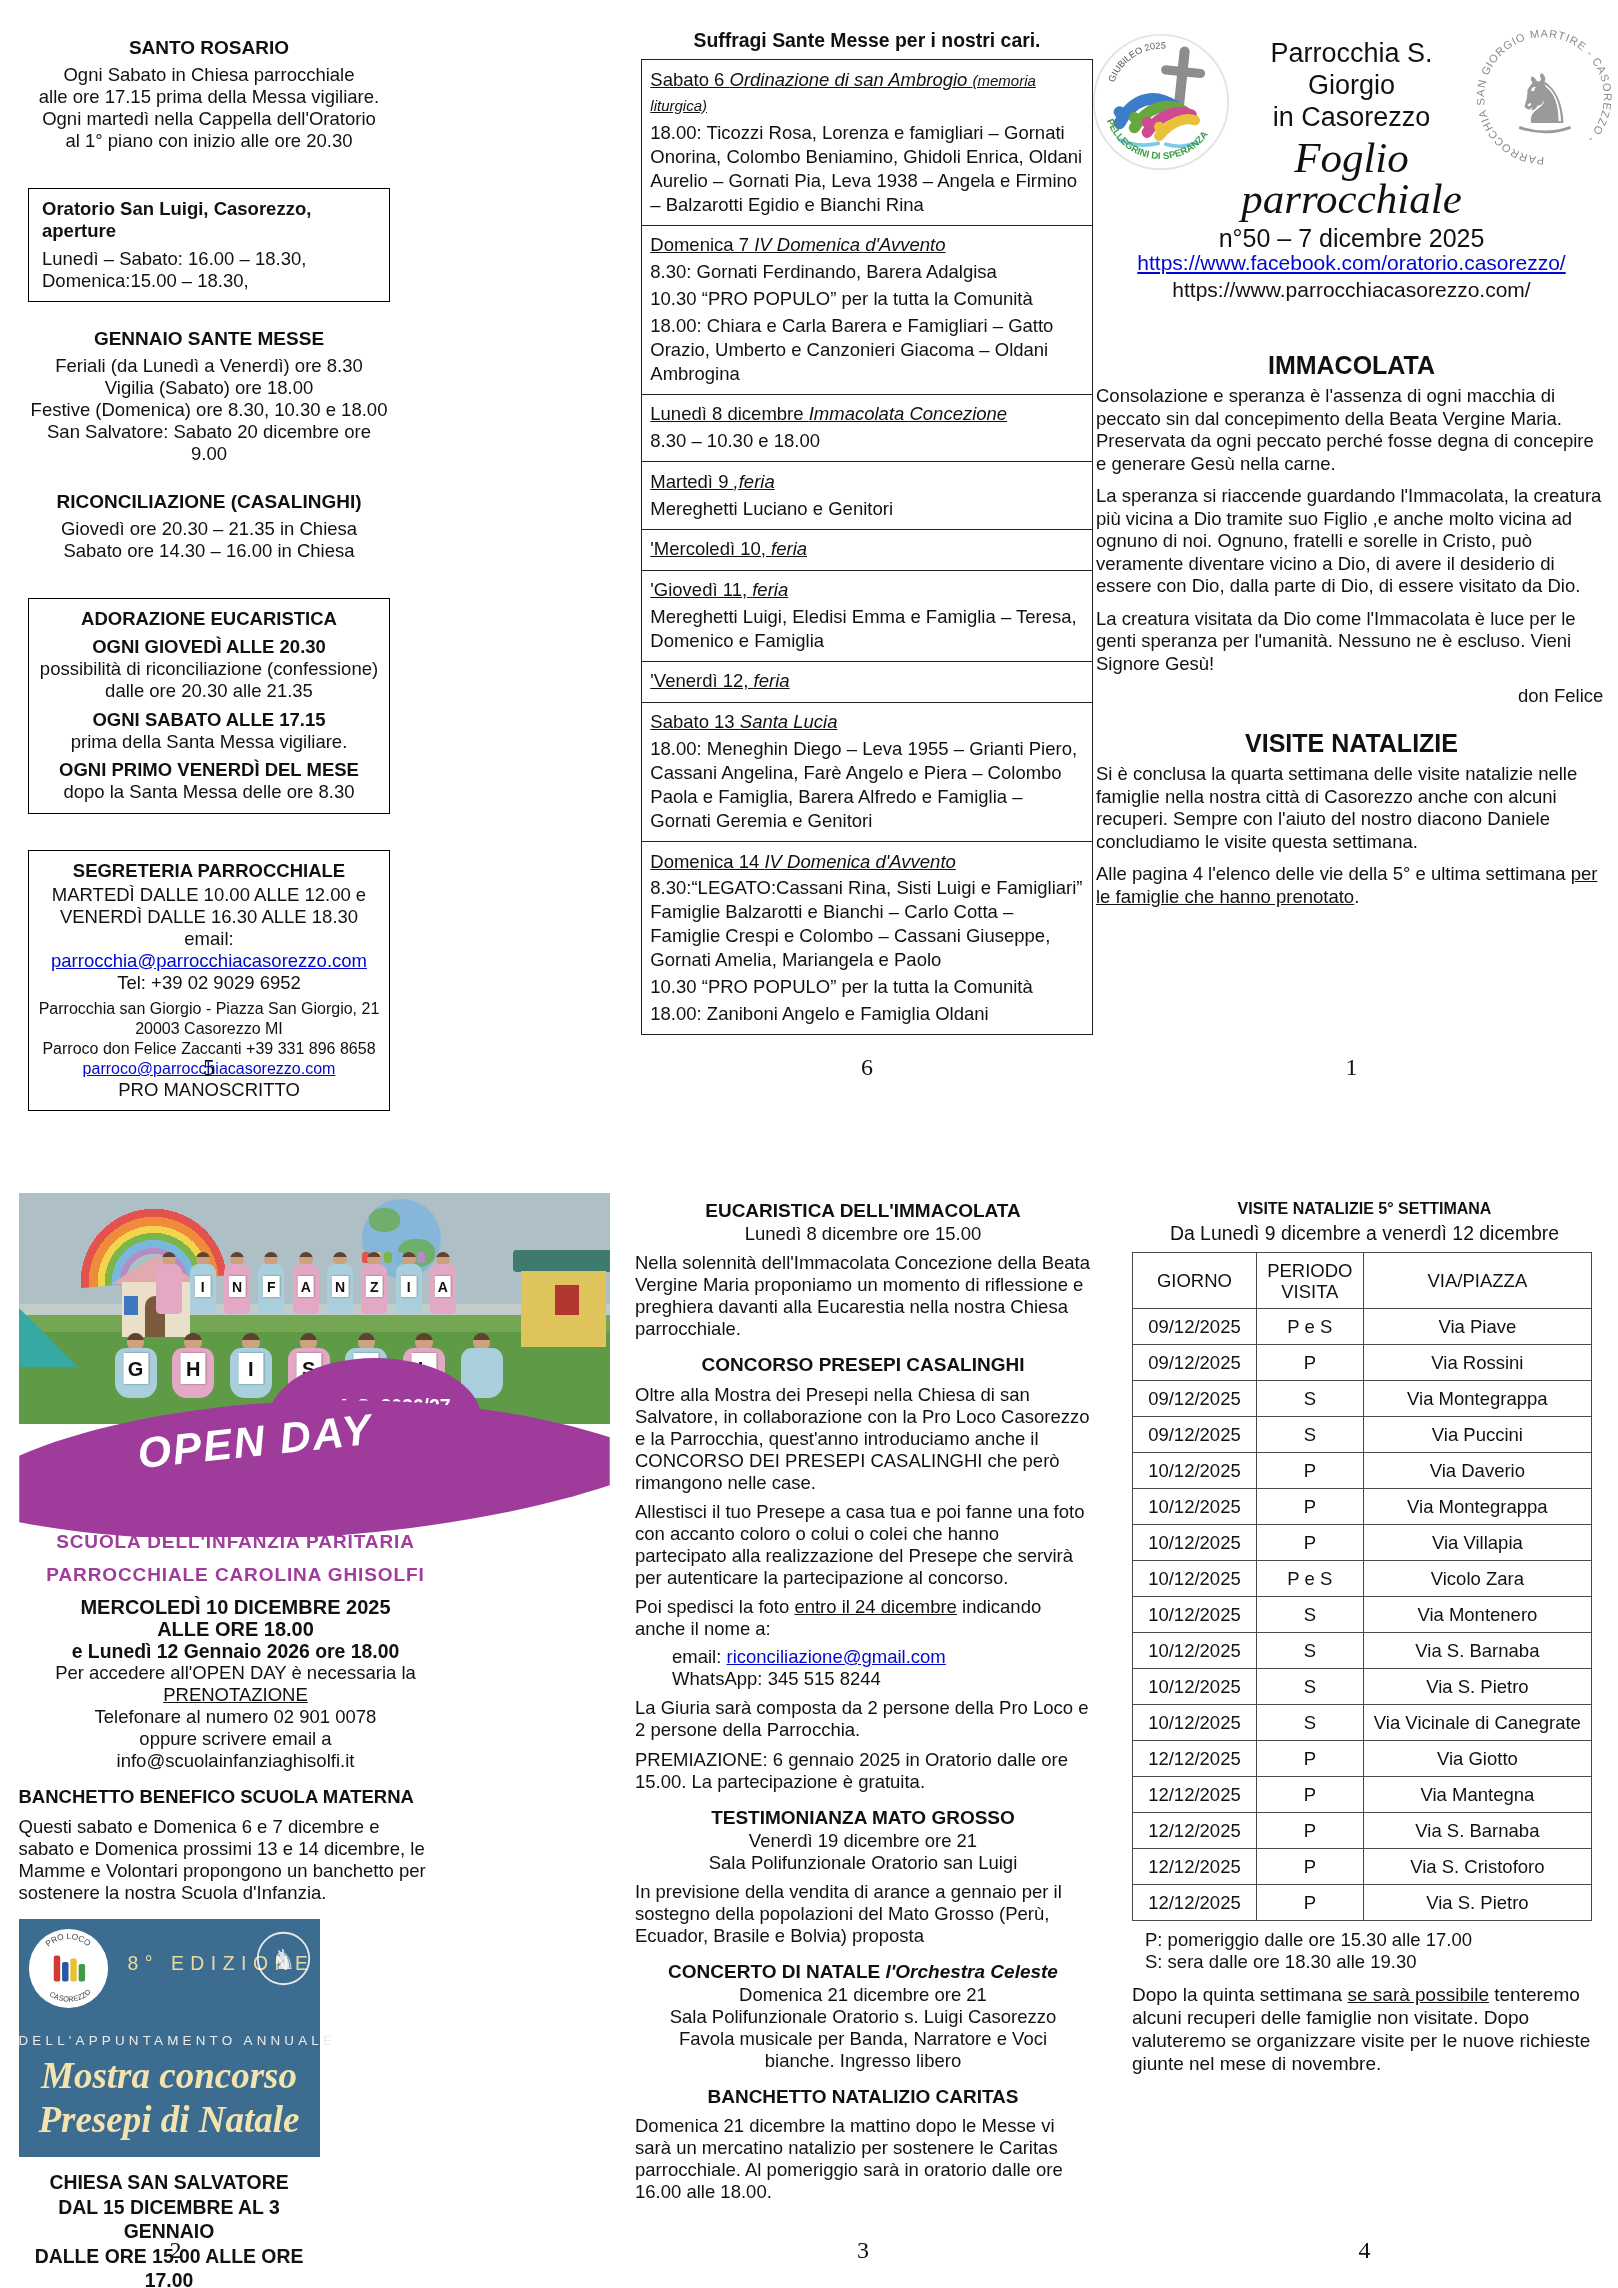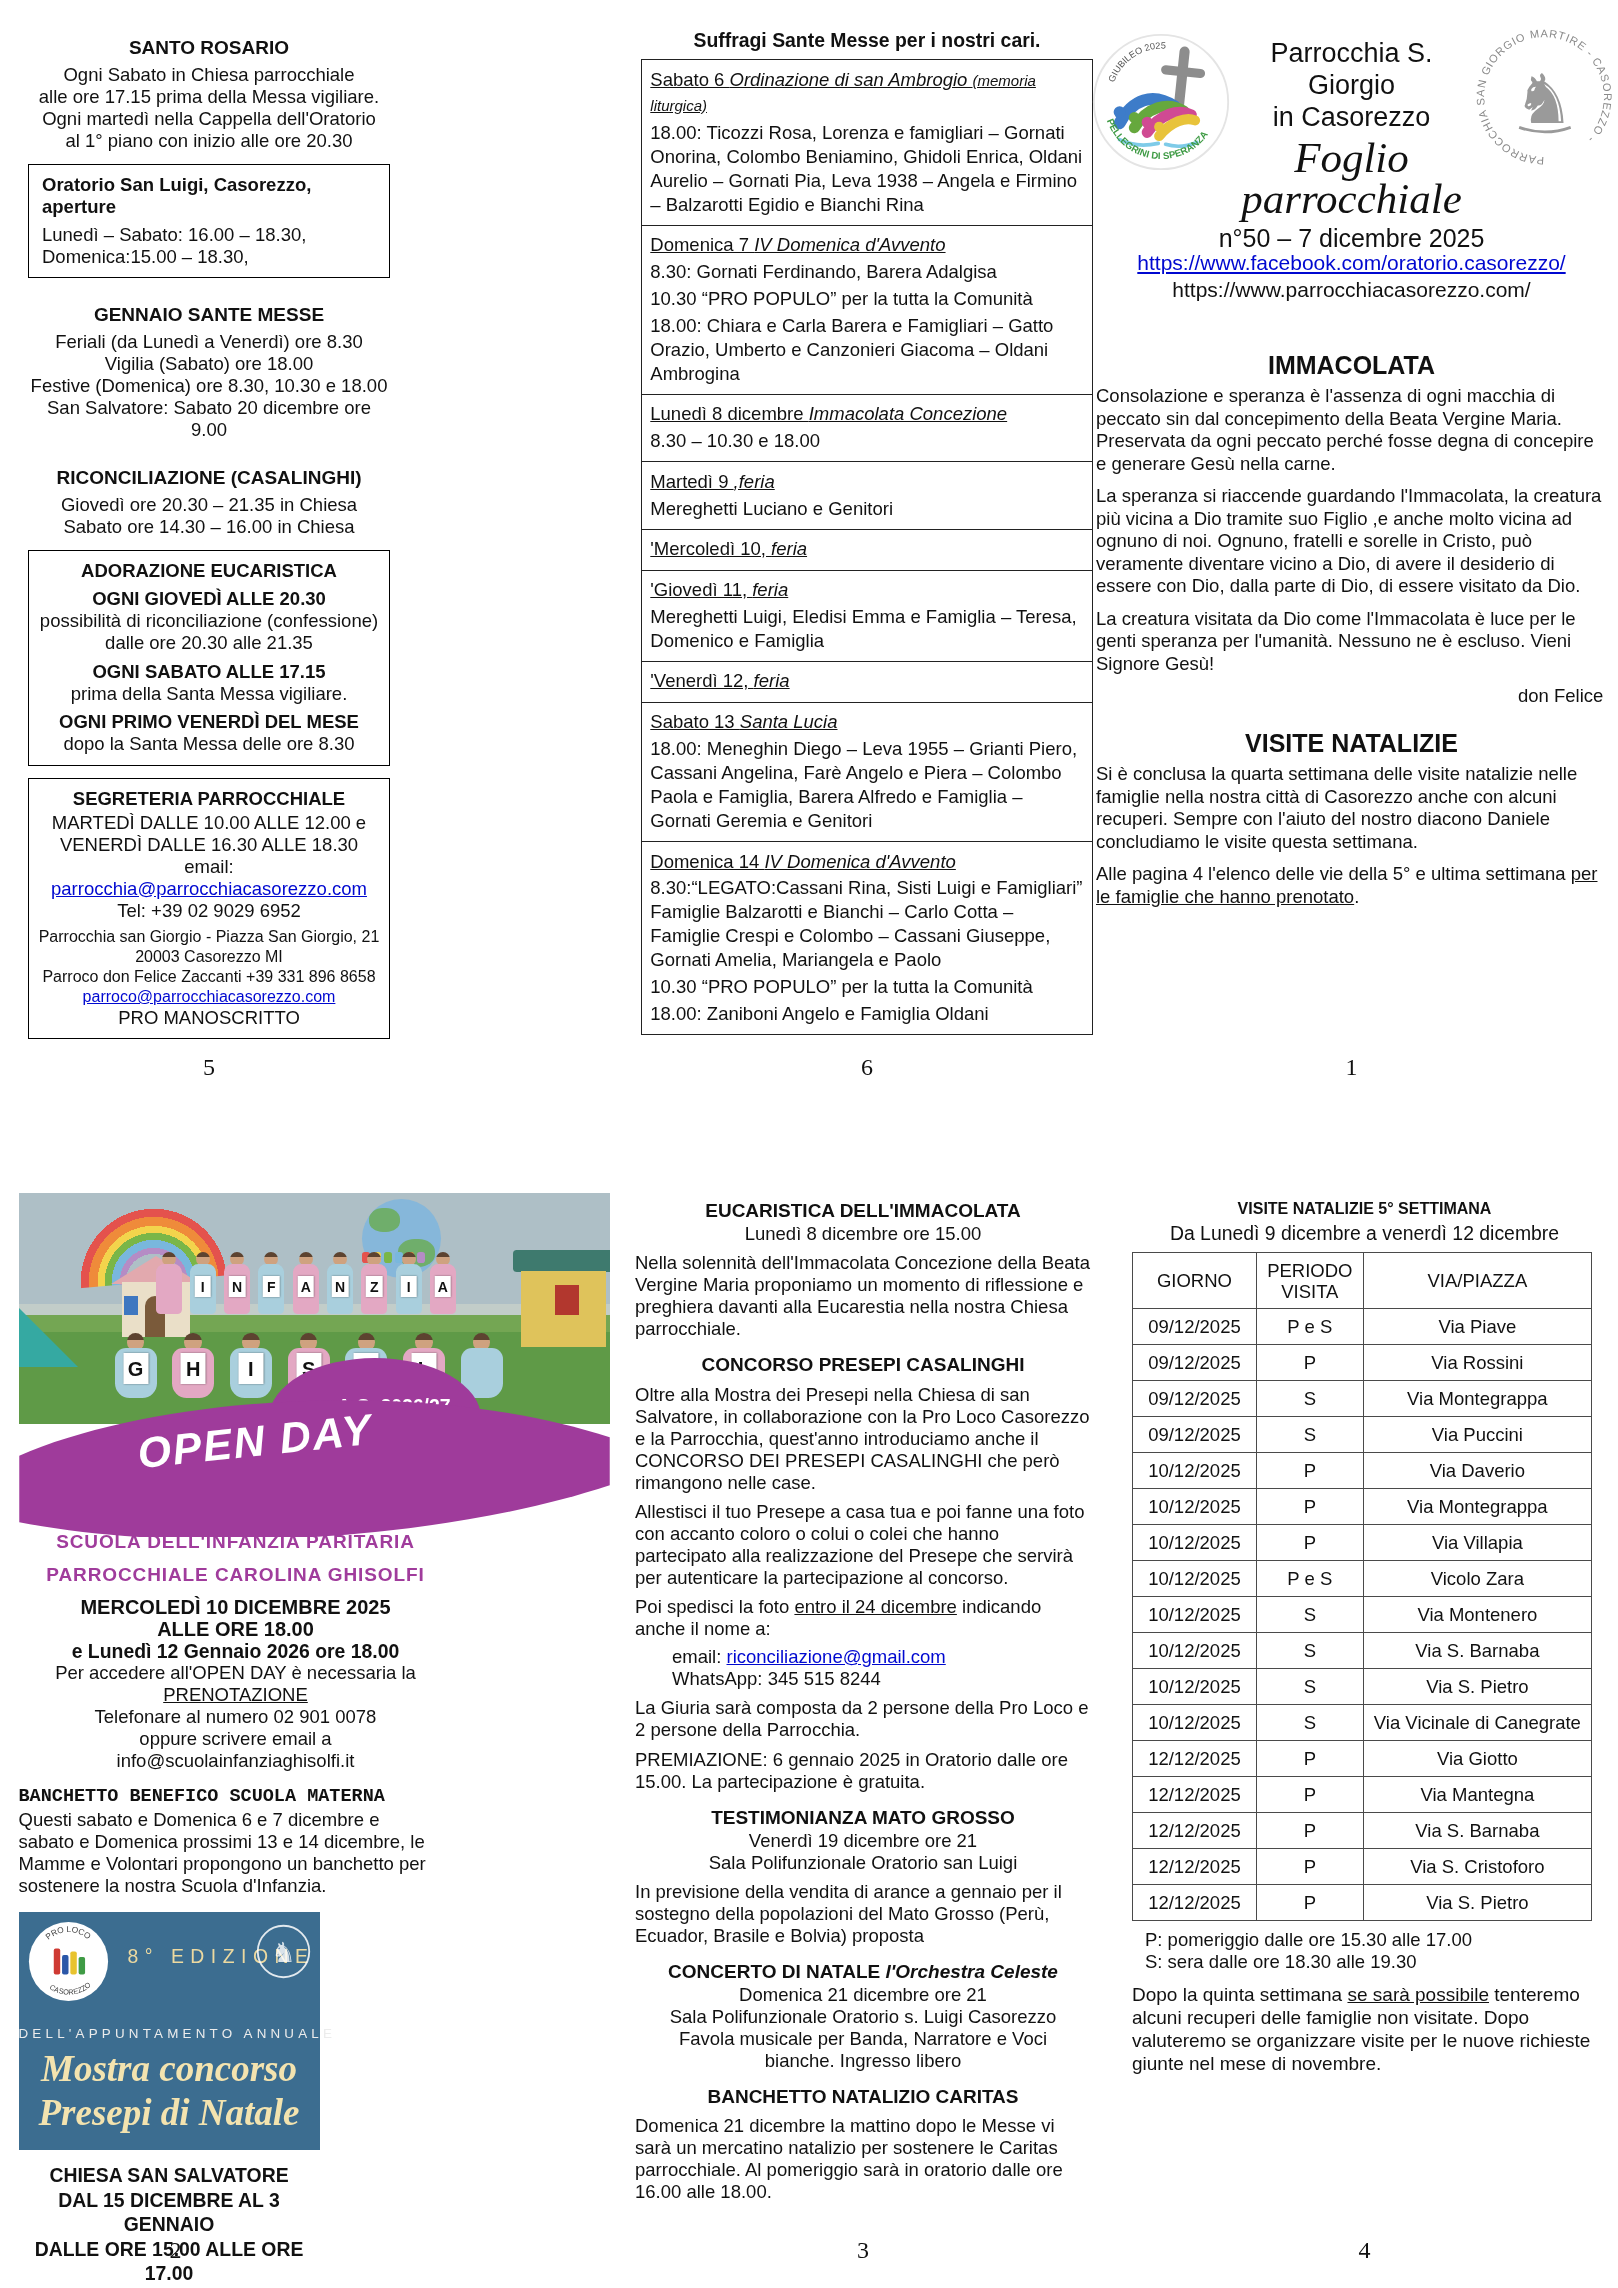--- a/index.html
+++ b/index.html
@@ -7,21 +7,21 @@
          font-family:"Liberation Sans","DejaVu Sans",sans-serif;color:#111;overflow:hidden;}
   .prelines{white-space:pre-line;}
   .bold{font-weight:bold;}
   .link{color:#0008d0;text-decoration:underline;}
   .col{position:absolute;}
 
   
   #col-p5{left:28px;top:37px;width:362px;font-size:18.5px;line-height:22px;text-align:center;}
   .p5-h{font-size:19px;font-weight:bold;margin-bottom:4.6px;}
   .mt28{margin-top:26px;}
-  .p5-box{border:1.8px solid #000;margin-top:12px;padding:9.2px 9.2px;}
+  .p5-box{border:1.8px solid #000;margin-top:36px;padding:9.2px 9.2px;}
   .p5-box .box-title{font-weight:bold;margin-bottom:6.5px;}
   .box-left{text-align:left;padding-left:13px;}
   .box-left .box-title{text-align:left;padding-left:0;}
   .mt6{margin-top:6.5px;}
   .p5-small{font-size:16px;line-height:20px;}
   .gap6{height:5.5px;}
 
   
   #col-p6{left:641px;top:28px;width:452px;font-size:18.5px;line-height:24px;}
   .p6-title{font-size:19.4px;font-weight:bold;text-align:center;margin-bottom:7.4px;}
@@ -98,21 +98,21 @@
   .openday{position:absolute;left:118px;top:48px;color:#fff;font-size:43px;font-weight:bold;font-style:italic;
            letter-spacing:1.8px;transform:rotate(-6deg);}
   .flyer-text{width:434px;text-align:center;margin-top:-16.6px;}
   .purple-l{color:#a03c9c;font-weight:bold;font-size:19px;letter-spacing:0.9px;margin-top:11px;}
   .black-b1{font-size:20px;font-weight:bold;margin-top:9.2px;}
   .black-b2{font-size:20px;font-weight:bold;}
   .black-b3{font-size:19.4px;font-weight:bold;}
   .pren{font-size:18.5px;}
   .pren-u{text-decoration:underline;}
   .banchetto{width:417px;text-align:left;margin-top:14.8px;}
-  .sec-h-left{font-weight:bold;font-size:18.5px;margin-bottom:1px;font-family:Liberation Mono, monospace;}
+  .sec-h-left{font-weight:bold;font-size:18.5px;margin-bottom:8px;}
   .poster{position:relative;width:301px;height:238px;background:#3c6d90;margin-top:14.8px;color:#fff;}
   .pl-logo{position:absolute;left:9.2px;top:9.2px;width:81px;height:81px;}
   .edizione{position:absolute;left:109px;top:33px;color:#ecd9a0;font-size:19.4px;letter-spacing:6.5px;white-space:nowrap;}
   .ring{position:absolute;right:7.4px;top:11px;width:57px;height:57px;}
   .appunt{position:absolute;left:0;right:0;top:111px;text-align:center;color:#ececec;font-size:13.4px;letter-spacing:4.2px;white-space:nowrap;}
   .mostra{position:absolute;left:0;right:0;top:135px;text-align:center;color:#f3e3af;
           font-family:"Liberation Serif","DejaVu Serif",serif;font-style:italic;font-weight:bold;font-size:37px;line-height:44px;}
   .chiesa{width:301px;text-align:center;font-weight:bold;font-size:19.4px;line-height:24.5px;margin-top:13px;}
 
   

